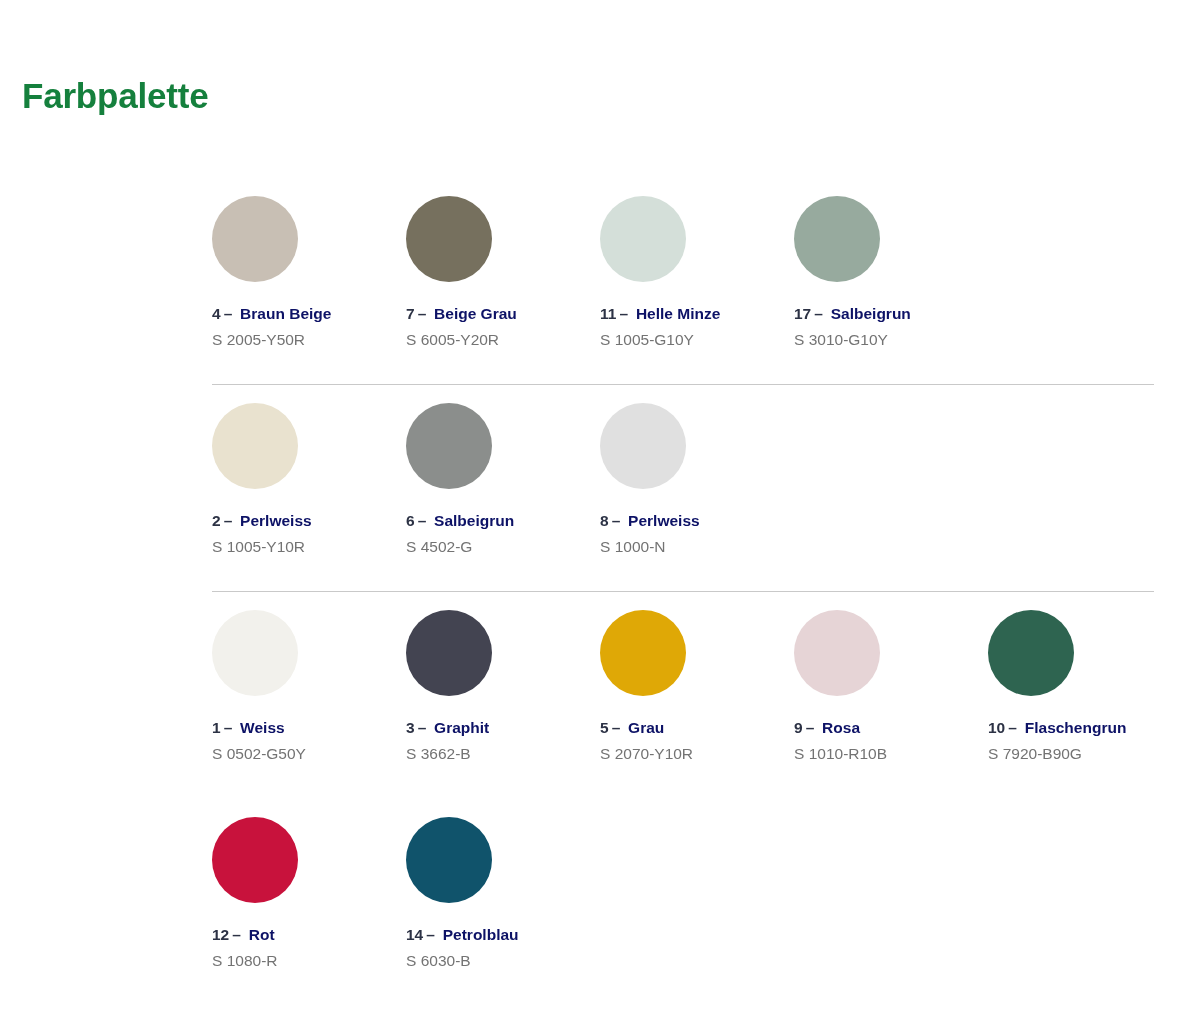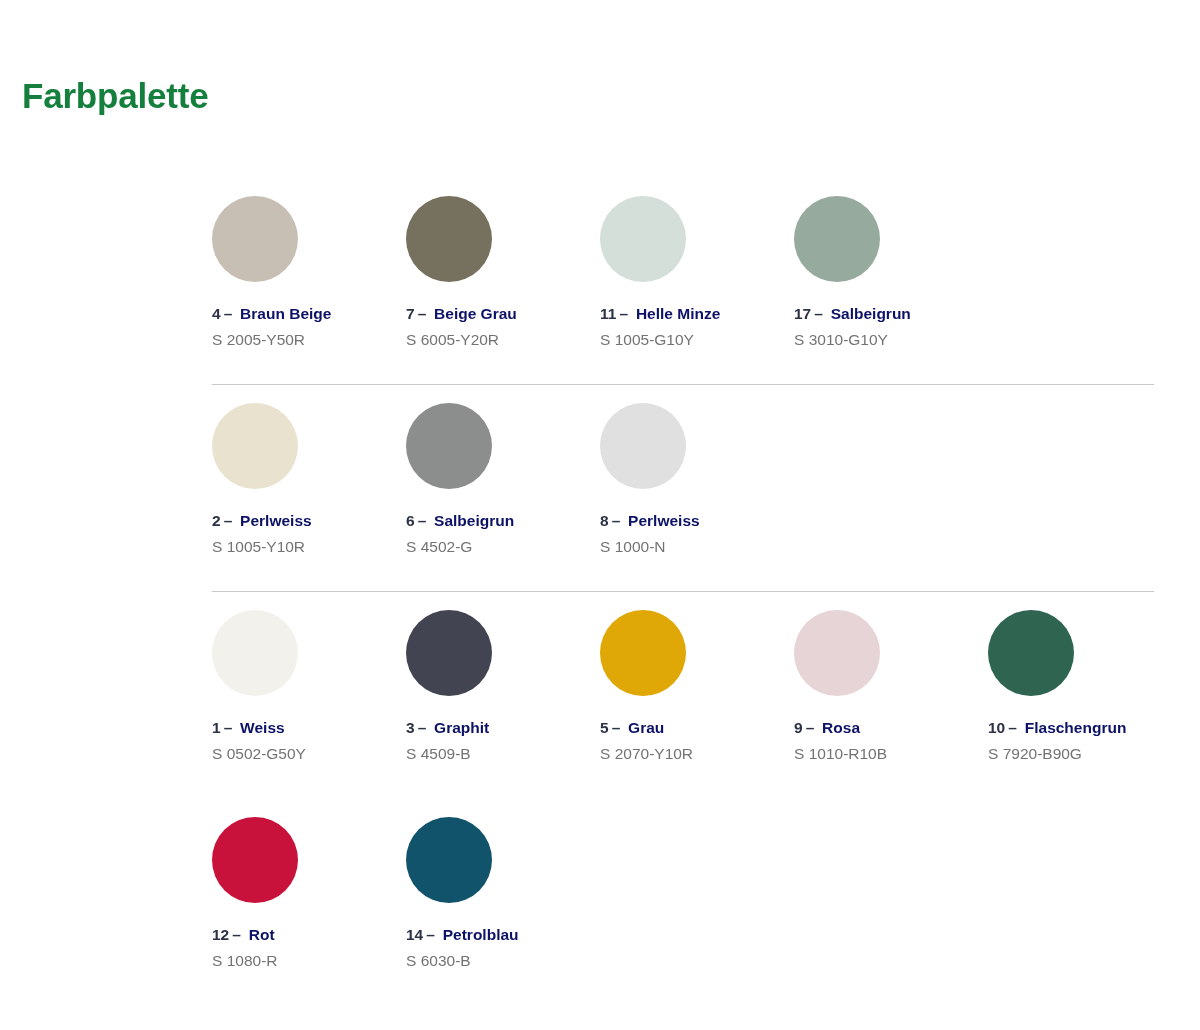--- a/index.html
+++ b/index.html
@@ -143,21 +143,21 @@
       </div>
       <div class="row">
         <div class="swatch-cell">
           <div class="swatch-dot" style="background: rgb(242, 241, 236);"></div>
           <div class="swatch-name"><span class="num">1</span> <span class="num">–</span> <span>Weiss</span></div>
           <div class="swatch-code">S 0502-G50Y</div>
         </div>
         <div class="swatch-cell">
           <div class="swatch-dot" style="background: rgb(67, 68, 81);"></div>
           <div class="swatch-name"><span class="num">3</span> <span class="num">–</span> <span>Graphit</span></div>
-          <div class="swatch-code">S 4509-B</div>
+          <div class="swatch-code">S 3662-B</div>
         </div>
         <div class="swatch-cell">
           <div class="swatch-dot" style="background: rgb(223, 168, 6);"></div>
           <div class="swatch-name"><span class="num">5</span> <span class="num">–</span> <span>Grau</span></div>
           <div class="swatch-code">S 2070-Y10R</div>
         </div>
         <div class="swatch-cell">
           <div class="swatch-dot" style="background: rgb(230, 212, 214);"></div>
           <div class="swatch-name"><span class="num">9</span> <span class="num">–</span> <span>Rosa</span></div>
           <div class="swatch-code">S 1010-R10B</div>

